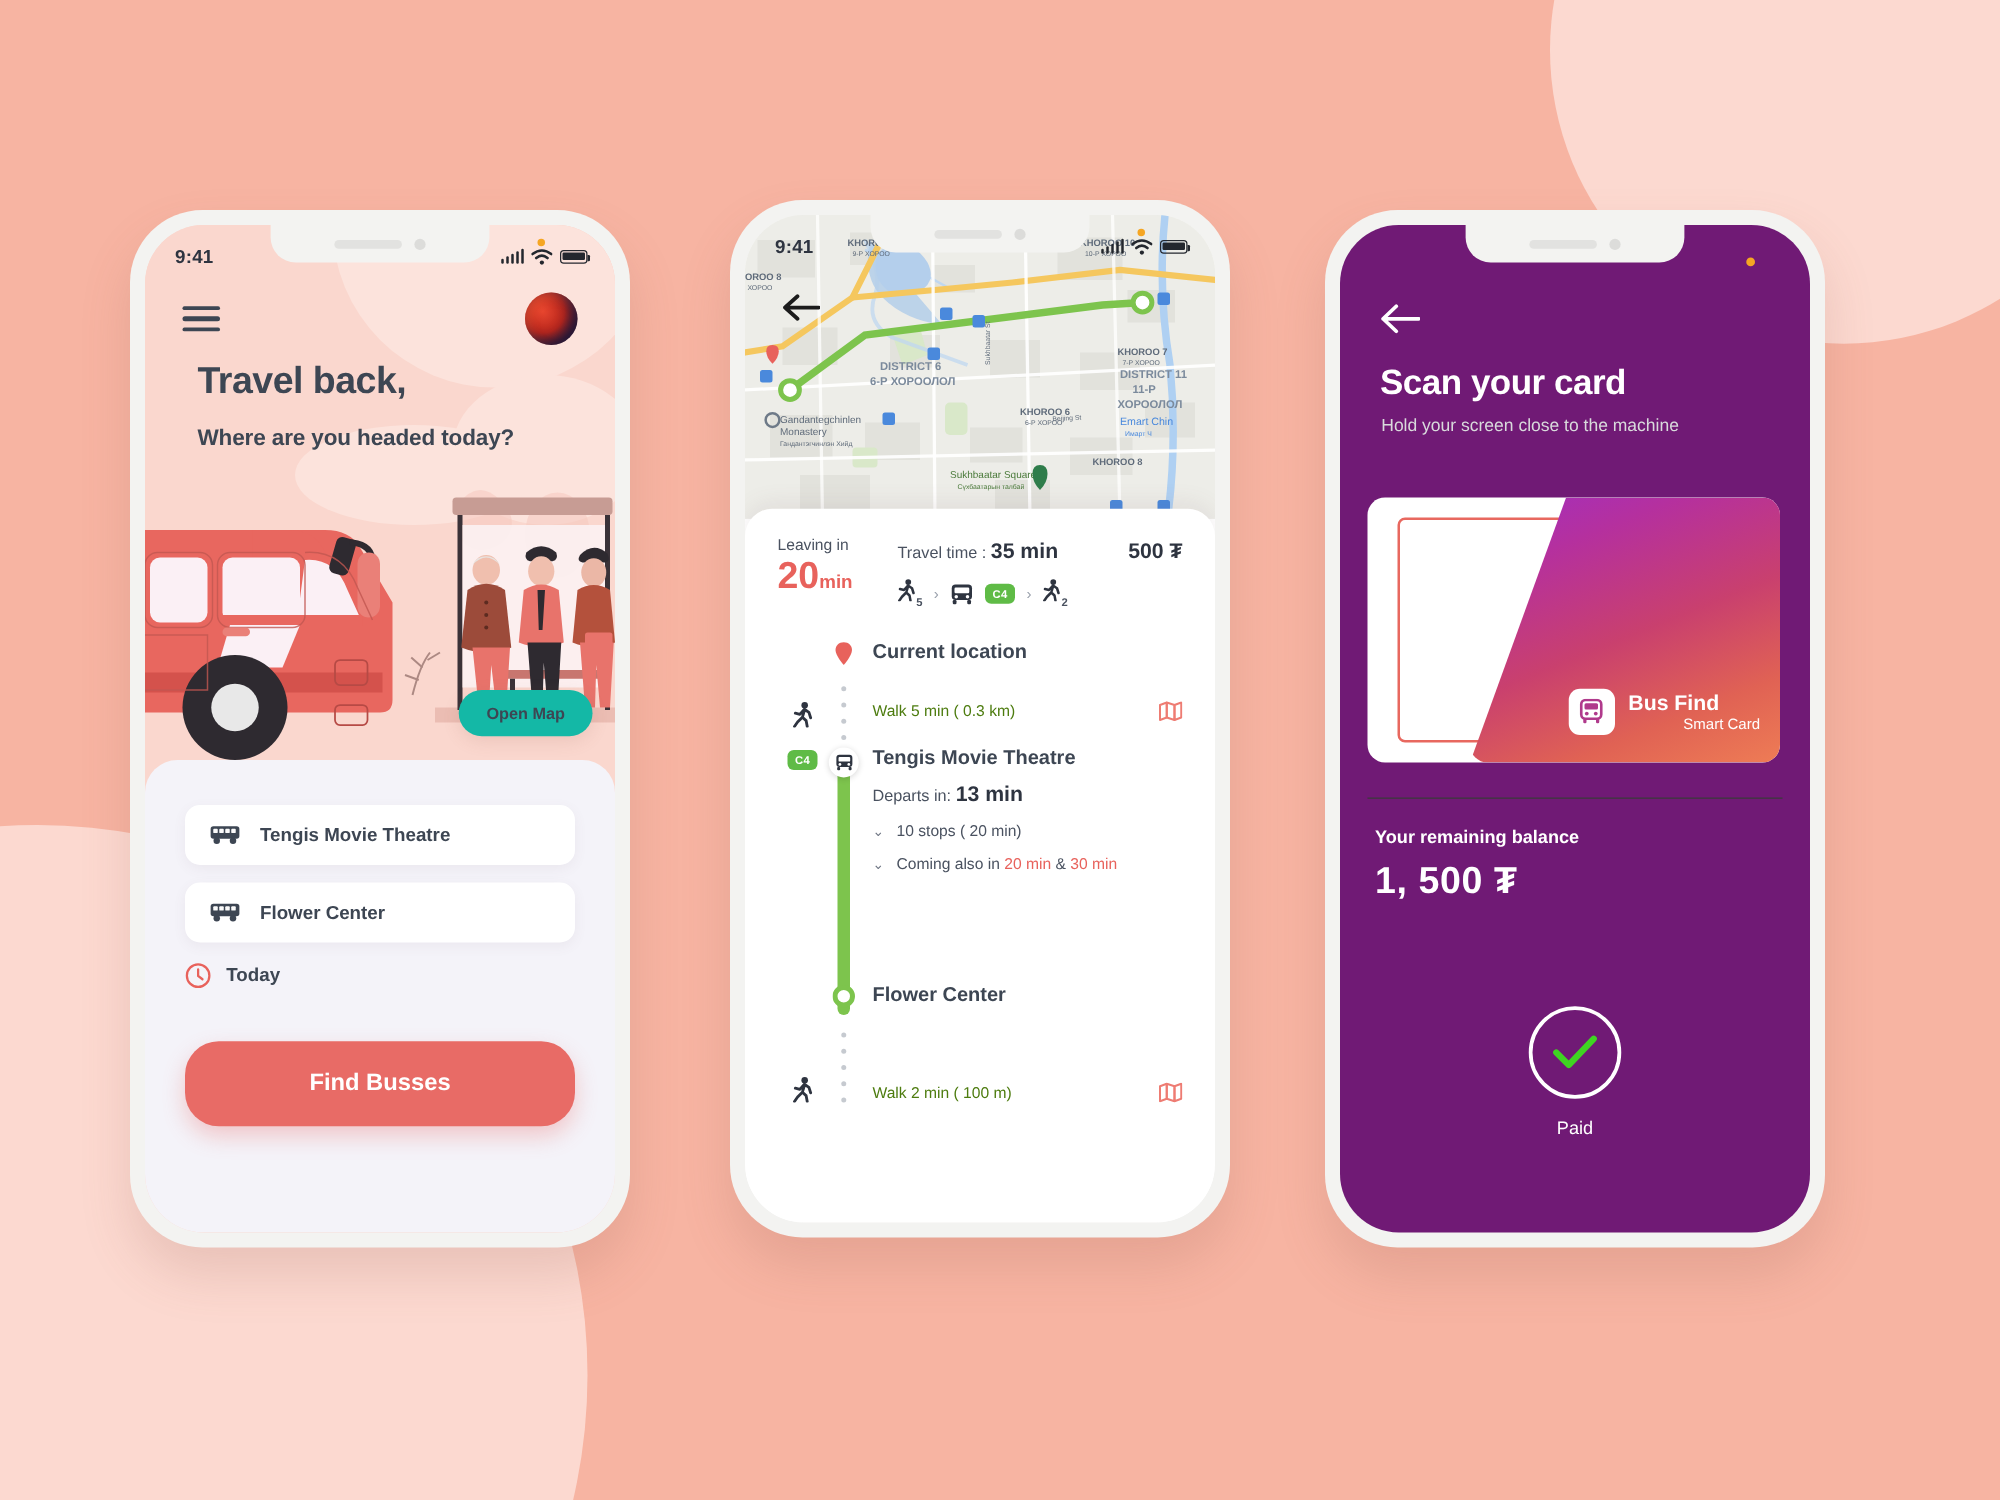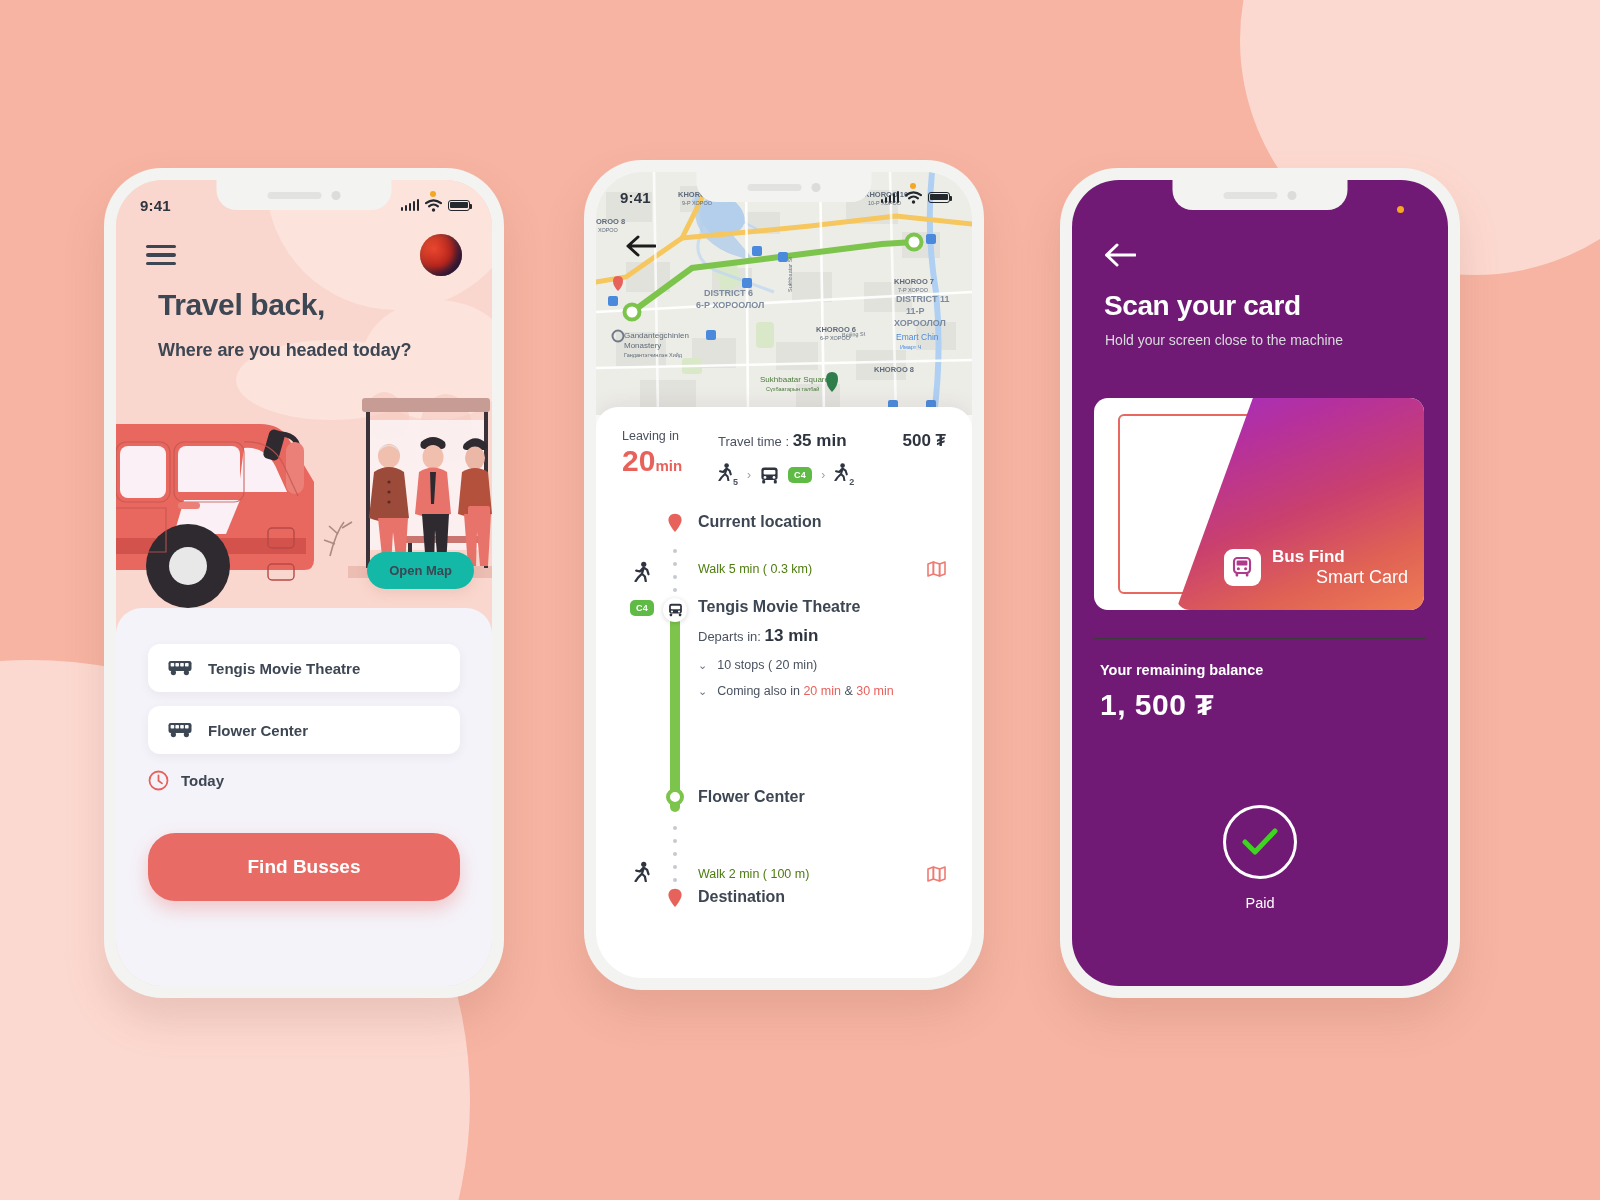--- a/index.html
+++ b/index.html
@@ -171,21 +171,21 @@
     border-radius: 14px;
     background: linear-gradient(158deg, #A12FC0 0%, #B5309E 22%, #C9406E 52%, #E06254 78%, #EE7C55 100%);
     clip-path: polygon(31% 0, 100% 0, 100% 100%, 0 100%);
     display:flex; align-items:flex-end; justify-content:flex-end;
     padding: 0 16px 22px 0;
   }
   .pass-row { display:flex; align-items:center; gap: 11px; }
   .pass-ico { width: 37px; height: 37px; border-radius: 9px; background:#fff;
               display:flex; align-items:center; justify-content:center; }
   .pass-t1 { color:#fff; font-size: 17px; font-weight: 800; line-height:1.15; }
-  .pass-t2 { color:#fff; font-size: 18px; font-weight: 400; margin-left: 44px; }
+  .pass-t2 { color:#fff; font-size: 12px; font-weight: 400; margin-left: 44px; }
 
   .divider3 { position:absolute; left: 22px; right: 22px; top: 458px; height: 1px; background:#3A3A3A; }
   .bal-lbl { position:absolute; left: 28px; top: 482px; color:#fff; font-size: 14.5px; font-weight: 700; }
   .bal-val { position:absolute; left: 28px; top: 508px; color:#fff; font-size: 30px; font-weight: 800; letter-spacing: .5px; }
   .paid-wrap { position:absolute; left:0; right:0; top: 625px; display:flex; flex-direction:column; align-items:center; gap: 16px; }
   .paid-circle { width: 74px; height:74px; border-radius:50%; border: 3.5px solid #fff;
                  display:flex; align-items:center; justify-content:center; }
   .paid-lbl { color:#fff; font-size: 14.5px; }
 </style>
 </head>
@@ -614,31 +614,20 @@
             <div class="tl-body" style="padding-top:16px; display:flex; align-items:center; justify-content:space-between;">
               <span class="walk-text">Walk 2 min ( 100 m)</span>
               <svg class="map-mini" width="19" height="16" viewBox="0 0 19 16">
                 <path d="M1 3 L6.4 1 V13 L1 15z" fill="none" stroke="#EE7C73" stroke-width="1.6" stroke-linejoin="round"></path>
                 <path d="M6.4 1 L12.6 3 V15 L6.4 13z" fill="none" stroke="#EE7C73" stroke-width="1.6" stroke-linejoin="round"></path>
                 <path d="M12.6 3 L18 1 V13 L12.6 15z" fill="none" stroke="#EE7C73" stroke-width="1.6" stroke-linejoin="round"></path>
               </svg>
             </div>
           </div>
 
-          <div class="tl-row" style="margin-top:6px;">
-            <div class="tl-icon"></div>
-            <div class="tl-rail">
-              <svg width="16" height="20" viewBox="0 0 16 20">
-                <path d="M8 0.8 C12 0.8 14.6 3.6 14.6 7 C14.6 11.6 8 19 8 19 C8 19 1.4 11.6 1.4 7 C1.4 3.6 4 0.8 8 0.8z" fill="#E8625C"></path>
-              </svg>
-            </div>
-            <div class="tl-body">
-              <div class="node-title">Destination</div>
-            </div>
-          </div>
         </div>
       </div>
 
       <div class="statusbar">
         <span class="status-time">9:41</span>
         <span class="status-icons">
           <span class="dot-orange"></span>
           <span class="bars">
               <i></i>
               <i></i>

